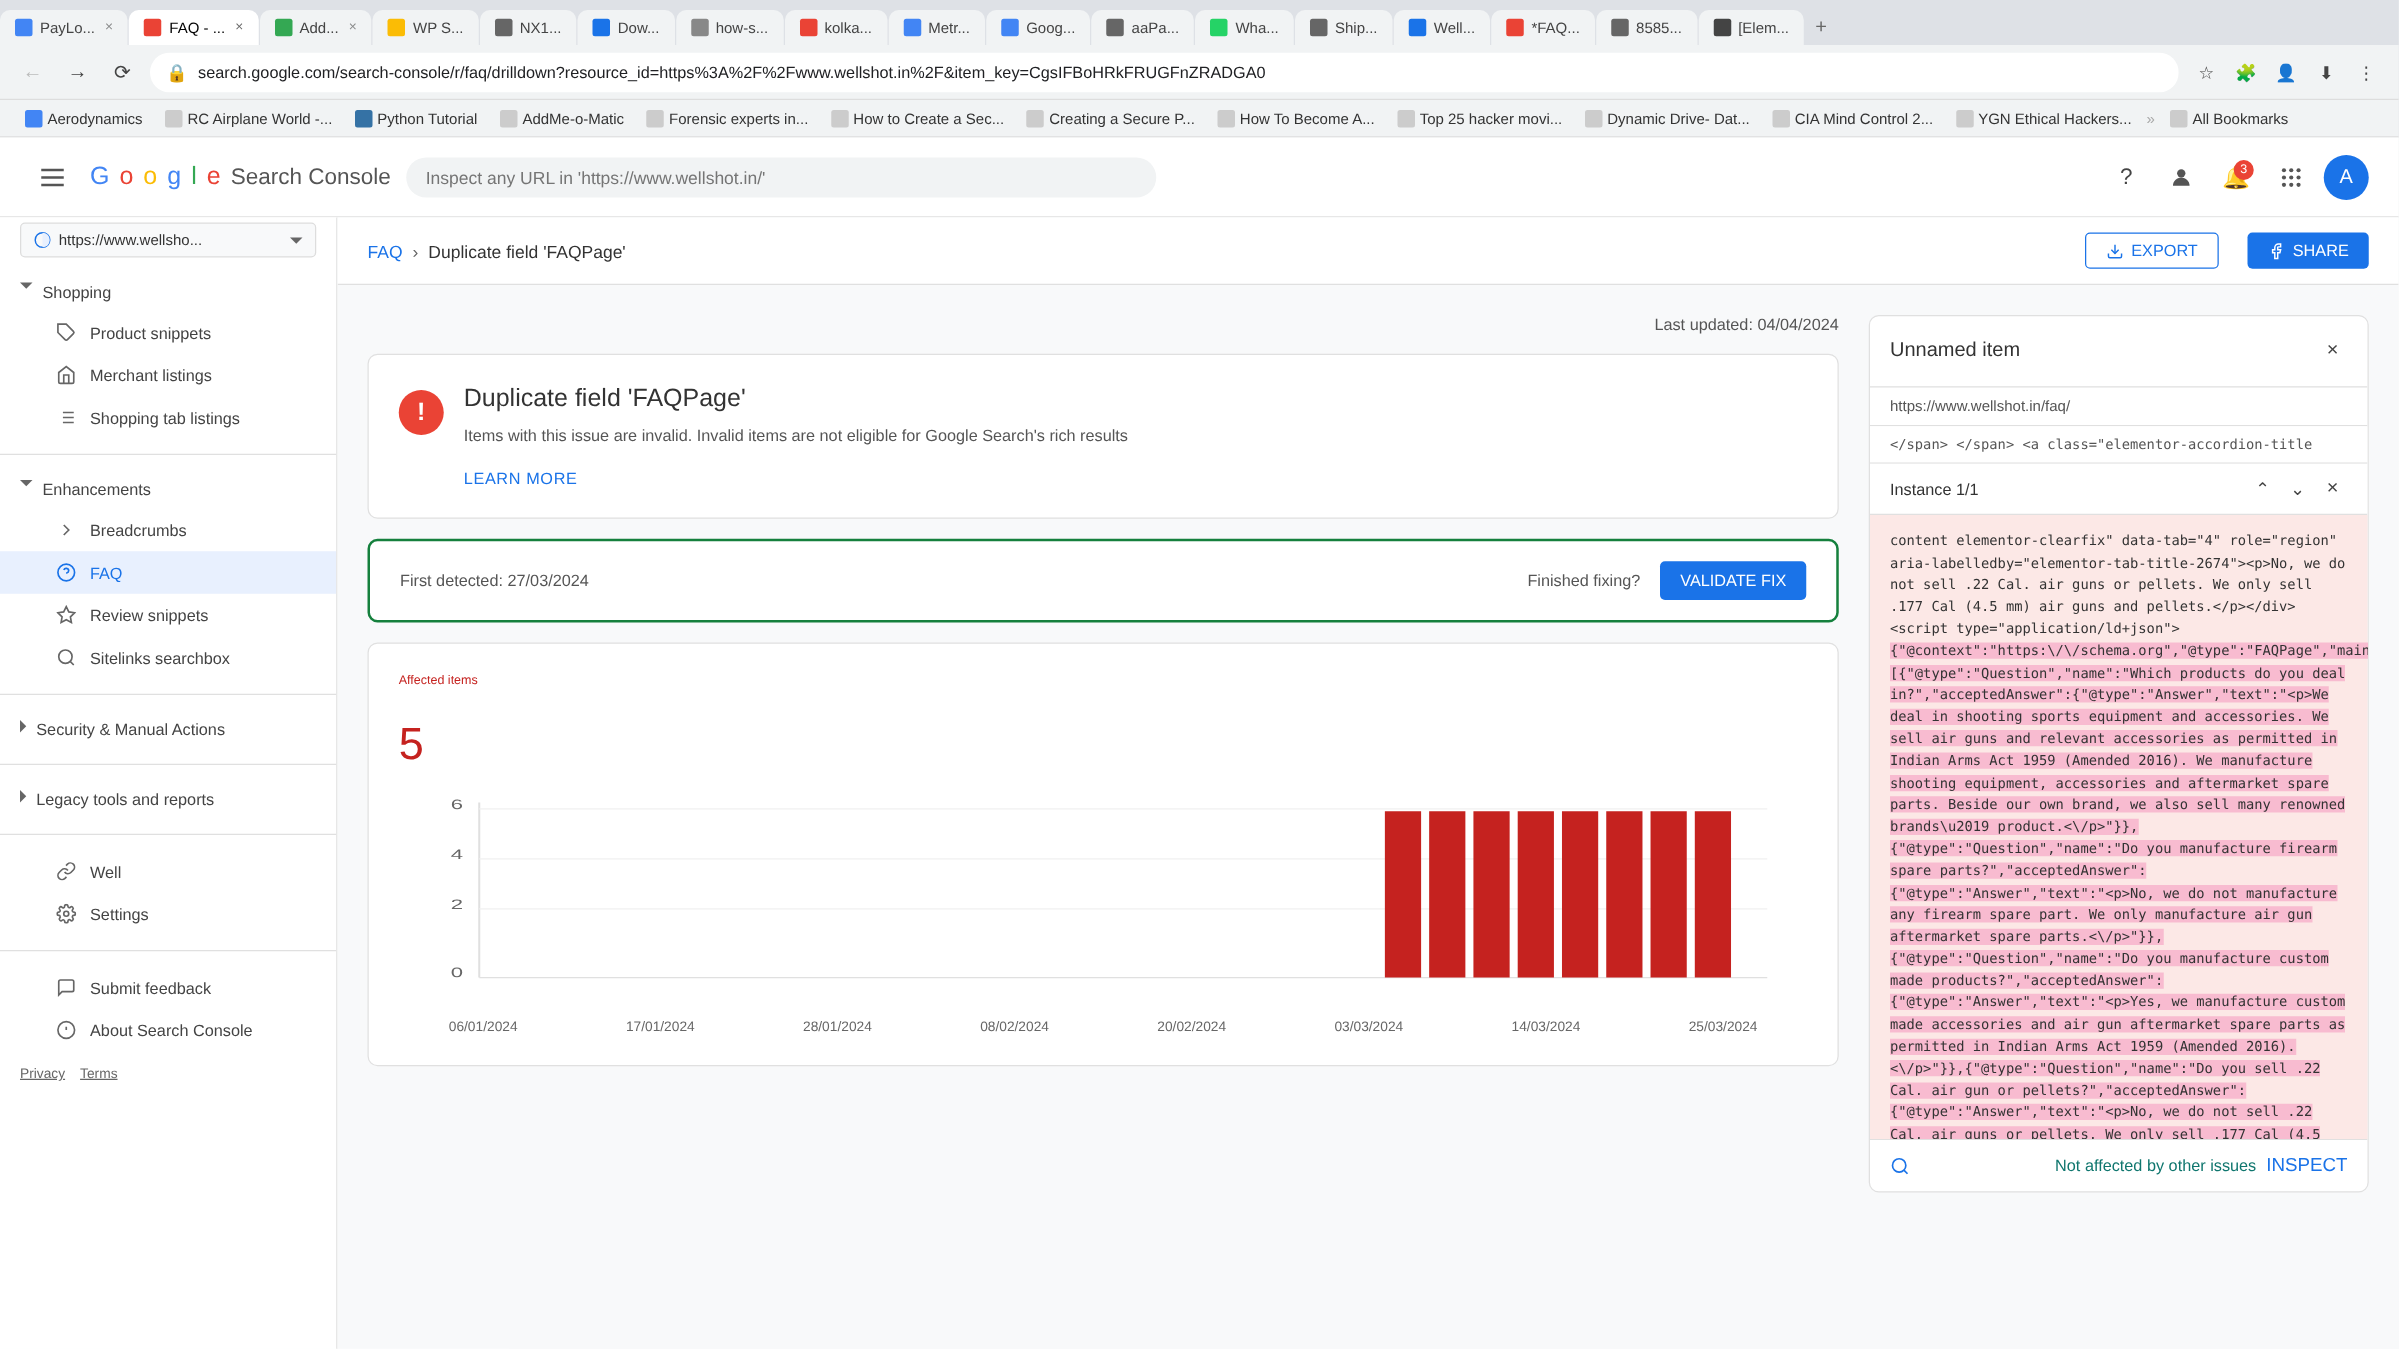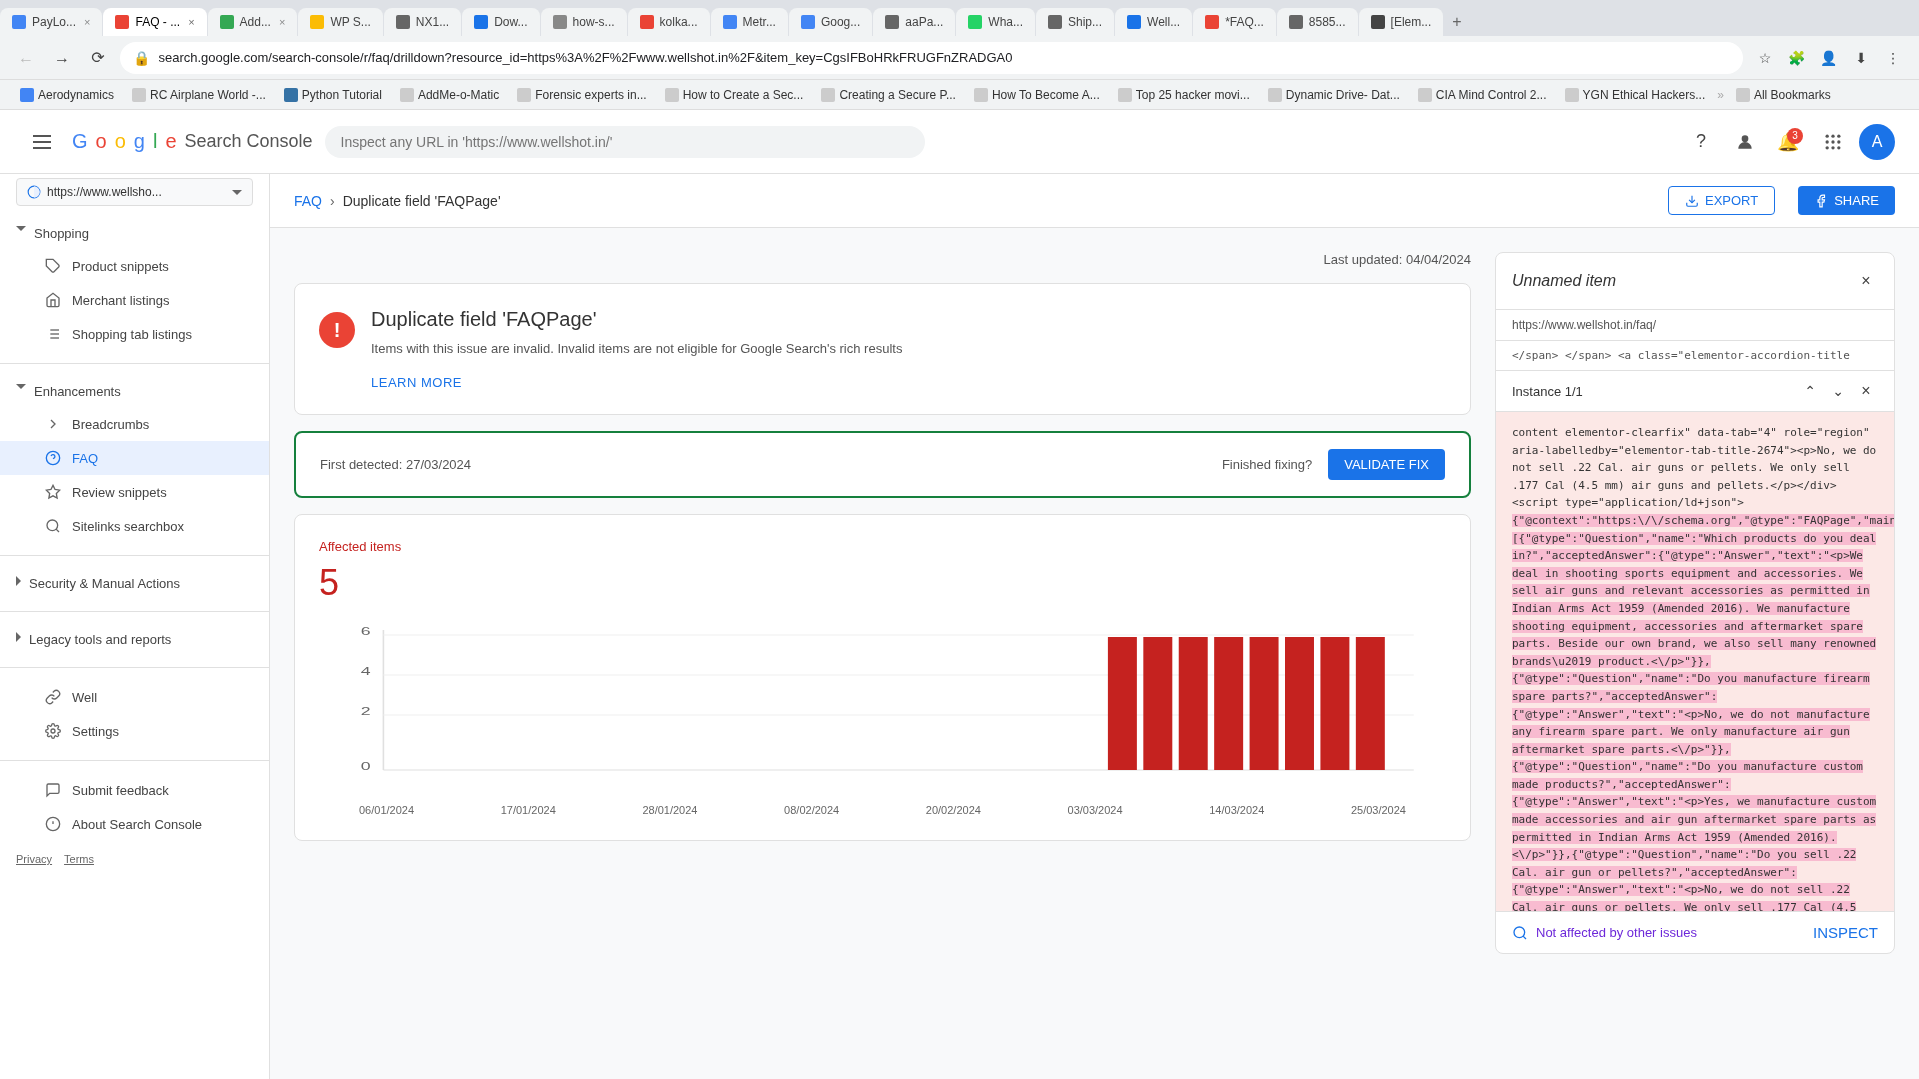--- a/index.html
+++ b/index.html
@@ -90,46 +90,46 @@
 
     
     .detection-bar { background: #fff; border: 2px solid #15803d; border-radius: 8px; padding: 16px 24px; display: flex; align-items: center; justify-content: space-between; }
     .first-detected { font-size: 13px; color: #555; }
     .detection-right { display: flex; align-items: center; gap: 16px; }
     .finished-fixing { font-size: 13px; color: #555; }
     .btn-validate { background: #1a73e8; color: #fff; border: none; border-radius: 4px; padding: 8px 16px; font-size: 13px; cursor: pointer; font-weight: 500; }
 
     
     .affected-card { background: #fff; border: 1px solid #e0e0e0; border-radius: 8px; padding: 24px; }
-    .affected-title { color: #c5221f; font-size: 13px; font-weight: 500; margin-bottom: 8px; }
+    .affected-title { color: #c5221f; font-size: 10px; font-weight: 500; margin-bottom: 24px; }
     .affected-count { color: #c5221f; font-size: 36px; font-weight: 400; }
 
     
     .chart-container { margin-top: 16px; }
     .chart-area { position: relative; height: 180px; width: 100%; }
     .chart-svg { width: 100%; height: 100%; }
 
     .chart-labels { display: flex; justify-content: space-between; padding: 4px 40px 0 40px; }
     .chart-label { font-size: 11px; color: #666; }
 
     
     .right-panel { width: 400px; min-width: 400px; background: #fff; border: 1px solid #e0e0e0; border-radius: 8px; height: fit-content; overflow: hidden; }
     .right-panel-header { display: flex; align-items: center; justify-content: space-between; padding: 16px; border-bottom: 1px solid #e0e0e0; }
-    .right-panel-title { font-size: 16px; font-weight: 500; color: #333; font-style: italic; }
+    .right-panel-title { font-size: 16px; font-weight: 500; color: #333; }
     .right-panel-url { font-size: 12px; color: #555; padding: 8px 16px; border-bottom: 1px solid #e0e0e0; }
     .right-panel-code { padding: 12px 16px; background: #fce8e6; font-family: monospace; font-size: 11px; line-height: 1.6; color: #333; max-height: 500px; overflow-y: auto; border-bottom: 1px solid #e0e0e0; }
     .code-highlight { background: #f8bbd0; }
     .instance-bar { display: flex; align-items: center; justify-content: space-between; padding: 8px 16px; border-bottom: 1px solid #e0e0e0; background: #fff; }
     .instance-text { font-size: 13px; color: #333; }
     .instance-nav { display: flex; gap: 4px; }
     .instance-nav-btn { width: 24px; height: 24px; border: none; background: transparent; cursor: pointer; color: #444; display: flex; align-items: center; justify-content: center; font-size: 14px; border-radius: 4px; }
     .close-btn { width: 24px; height: 24px; border: none; background: transparent; cursor: pointer; color: #444; display: flex; align-items: center; justify-content: center; font-size: 16px; border-radius: 4px; }
 
     .not-affected-bar { display: flex; align-items: center; padding: 12px 16px; gap: 8px; }
-    .not-affected-text { font-size: 13px; color: #6d28d9; flex: 1; }
+    .not-affected-text { font-size: 13px; color: #0f766e; flex: 1; text-align: right; }
     .inspect-link { color: #1a73e8; font-size: 15px; font-weight: 500; cursor: pointer; }
 
     
     ::-webkit-scrollbar { width: 6px; }
     ::-webkit-scrollbar-track { background: #f1f1f1; }
     ::-webkit-scrollbar-thumb { background: #ccc; border-radius: 3px; }
 
     .chevron-down { display: inline-block; width: 0; height: 0; border-left: 5px solid transparent; border-right: 5px solid transparent; border-top: 5px solid #666; }
     .chevron-right { display: inline-block; width: 0; height: 0; border-top: 5px solid transparent; border-bottom: 5px solid transparent; border-left: 5px solid #666; }
   </style>

